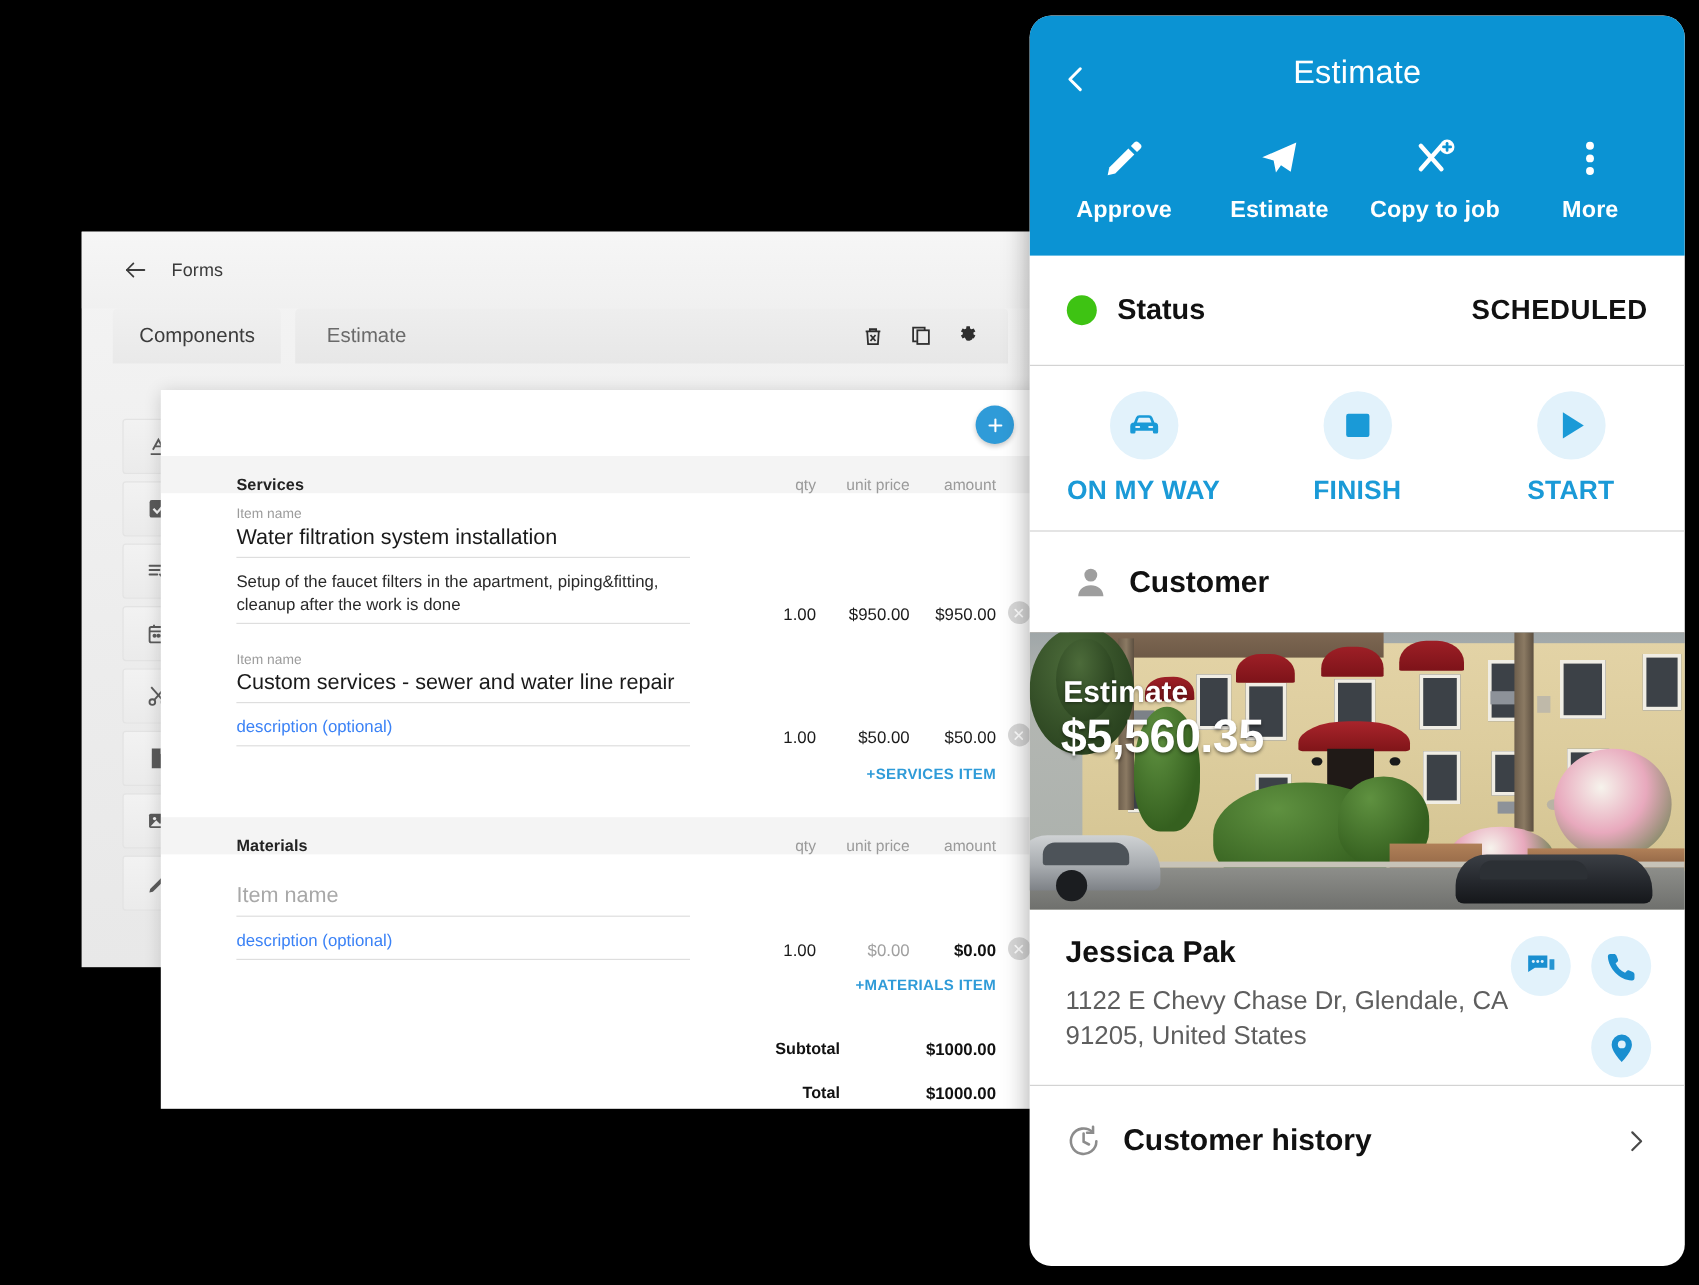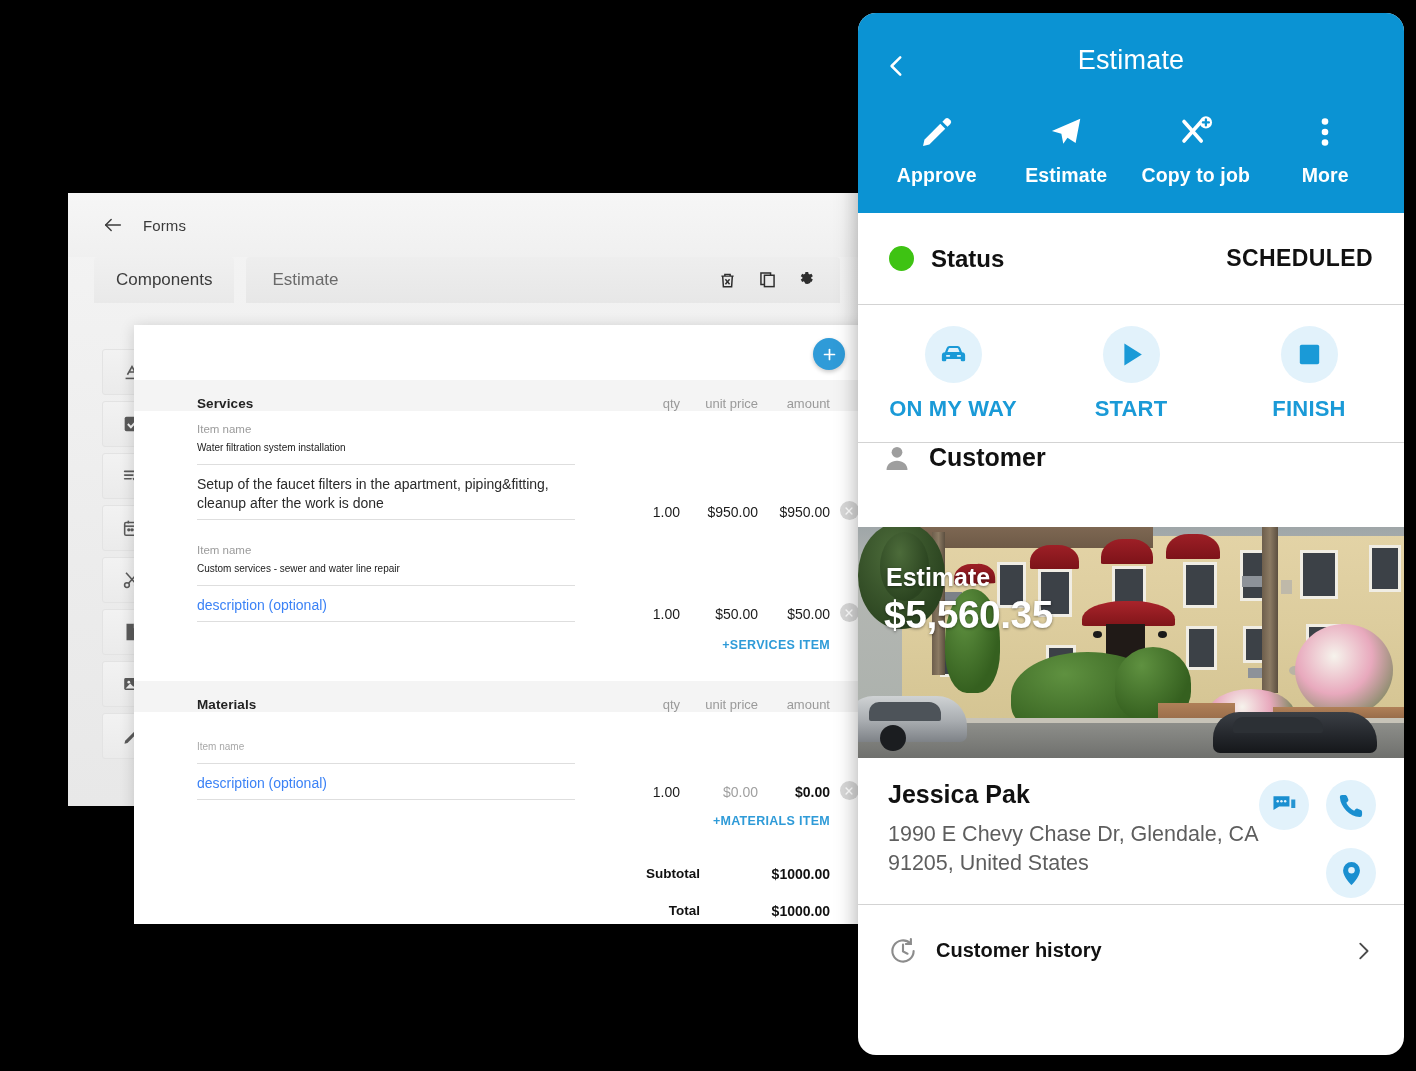--- a/index.html
+++ b/index.html
@@ -77,21 +77,21 @@
   .th-qty, .th-unit, .th-amt { font-size: 13px; color: #9a9a9a; text-align: right; }
   .th-qty { width: 52px; }
   .th-unit { width: 78px; }
   .th-amt { width: 72px; }
   .th-pad { width: 38px; }
 
   .line-row { display: flex; padding: 0 0 0 63px; }
   .lr-left { flex: 1; padding-top: 11px; }
   .lr-label { font-size: 11.5px; color: #9b9b9b; line-height: 15px; }
   .lr-value {
-    font-size: 10px; color: #1a1a1a; line-height: 21px;
+    font-size: 18px; color: #1a1a1a; line-height: 21px;
     border-bottom: 1px solid #dedede; padding-bottom: 6px; width: 378px;
   }
   .lr-value.placeholder { color: #a8a8a8; }
   .lr-desc {
     font-size: 14px; color: #2a2a2a; line-height: 19px;
     border-bottom: 1px solid #dedede; padding: 10px 0 6px 0; width: 378px;
   }
   .lr-desc.placeholder { color: #3b82f6; }
   .lr-nums { display: flex; align-items: flex-end; padding-top: 28px; }
   .c-qty { width: 52px; text-align: right; font-size: 14px; color: #1b1b1b; }
@@ -145,21 +145,21 @@
 
   .ph-progress { display: flex; padding: 21px 6px 20px 6px; border-bottom: 1px solid #d3d3d3; }
   .prog-item { flex: 1; display: flex; flex-direction: column; align-items: center; }
   .prog-circle {
     width: 57px; height: 57px; border-radius: 50%; background: #e2f2fb;
     display: flex; align-items: center; justify-content: center; color: #1a9ad7;
   }
   .prog-circle svg { width: 31px; height: 31px; }
   .prog-label { margin-top: 13px; font-size: 22px; font-weight: 700; color: #1a9ad7; letter-spacing: .2px; }
 
-  .ph-customer-hdr { height: 84px; display: flex; align-items: flex-start; padding: 0 24px; }
+  .ph-customer-hdr { height: 84px; display: flex; align-items: center; padding: 0 36px; }
   .cust-avatar { width: 30px; height: 30px; color: #9e9e9e; }
   .cust-avatar svg { width: 30px; height: 30px; }
   .ph-customer-hdr .t { font-size: 25px; font-weight: 700; color: #111; margin-left: 17px; }
 
   .ph-photo { position: relative; height: 231px; overflow: hidden; background: #8d8a82; }
   .photo-est-label { position: absolute; left: 28px; top: 36px; color: #fff; font-size: 25px; font-weight: 700;
     text-shadow: 0 1px 3px rgba(0,0,0,.45); }
   .photo-est-amount { position: absolute; left: 26px; top: 66px; color: #fff; font-size: 39px; font-weight: 700;
     text-shadow: 0 1px 3px rgba(0,0,0,.45); letter-spacing: -.5px; }
 
@@ -173,21 +173,21 @@
     display: flex; align-items: center; justify-content: center; color: #1a8fd0;
   }
   .ca-btn svg { width: 27px; height: 27px; }
   .ca-row.second { justify-content: flex-end; margin-top: 18px; }
 
   .ph-history {
     border-top: 1px solid #d3d3d3; height: 92px; display: flex; align-items: center; padding: 0 30px;
   }
   .hist-icon { width: 30px; height: 30px; color: #8c8c8c; }
   .hist-icon svg { width: 30px; height: 30px; }
-  .hist-label { font-size: 20px; font-weight: 700; color: #111; margin-left: 18px; }
+  .hist-label { font-size: 25px; font-weight: 700; color: #111; margin-left: 18px; }
   .hist-chevron { margin-left: auto; color: #4a4a4a; width: 22px; height: 22px; }
   .hist-chevron svg { width: 22px; height: 22px; }
 
   
   .scene { position: absolute; inset: 0; }
   .sky { position:absolute; inset:0; background: linear-gradient(180deg,#9fa6a8 0%, #b4b7b3 20%, #aab0ab 100%); }
   .bldg { position: absolute; left: 8%; top: 4%; width: 94%; height: 82%;
     background: linear-gradient(180deg,#e3d3a6 0%, #ddcd9e 45%, #d4c492 100%); }
   .roof { position: absolute; left: 6%; top: 0%; width: 48%; height: 9%;
     background: linear-gradient(180deg,#7d6752,#6e5a47); }
@@ -498,32 +498,32 @@
               <path d="M5.4 10.2l1.3-3.3A2.4 2.4 0 019 5.4h6a2.4 2.4 0 012.3 1.5l1.3 3.3A2.4 2.4 0 0121 12.5v3.7a1 1 0 01-1 1h-1.4a1 1 0 01-1-1v-.8H6.4v.8a1 1 0 01-1 1H4a1 1 0 01-1-1v-3.7a2.4 2.4 0 012.4-2.3zm1.9-.1h9.4l-1-2.6a.8.8 0 00-.7-.5H9a.8.8 0 00-.7.5z"></path>
               <rect x="6.2" y="12.4" width="3.2" height="1.3" rx=".6" fill="#e2f2fb"></rect>
               <rect x="14.6" y="12.4" width="3.2" height="1.3" rx=".6" fill="#e2f2fb"></rect>
             </svg>
         </span>
         <span class="prog-label">ON MY WAY</span>
       </div>
       <div class="prog-item">
         <span class="prog-circle">
           <svg viewBox="0 0 24 24" fill="currentColor">
-              <polygon points="6.5,3.5 20,12 6.5,20.5"></polygon>
+              <rect x="4.5" y="4.5" width="15" height="15" rx="1.4"></rect>
             </svg>
         </span>
-        <span class="prog-label">START</span>
+        <span class="prog-label">FINISH</span>
       </div>
       <div class="prog-item">
         <span class="prog-circle">
           <svg viewBox="0 0 24 24" fill="currentColor">
-              <rect x="4.5" y="4.5" width="15" height="15" rx="1.4"></rect>
+              <polygon points="6.5,3.5 20,12 6.5,20.5"></polygon>
             </svg>
         </span>
-        <span class="prog-label">FINISH</span>
+        <span class="prog-label">START</span>
       </div>
     </div>
 
     <div class="ph-customer-hdr">
       <span class="cust-avatar">
         <svg viewBox="0 0 24 24" fill="currentColor">
             <circle cx="12" cy="7.4" r="4.3"></circle>
             <path d="M3.6 21.5c0-4.6 3.8-7.4 8.4-7.4s8.4 2.8 8.4 7.4z"></path>
           </svg>
       </span>
@@ -588,21 +588,21 @@
         <div class="car car-dark" style="left:65%; top:80%; width:30%; height:18%;">
           <div class="car-glass" style="left:12%; top:12%; width:55%; height:40%; background:#2c3035;"></div>
         </div>
       </div>
       <div class="photo-est-label">Estimate</div>
       <div class="photo-est-amount">$5,560.35</div>
     </div>
 
     <div class="ph-contact">
       <div class="cust-name">Jessica Pak</div>
-      <div class="cust-addr">1990 E Chevy Chase Dr, Glendale, CA 91205, United States</div>
+      <div class="cust-addr">1122 E Chevy Chase Dr, Glendale, CA 91205, United States</div>
       <div class="contact-actions">
         <div class="ca-row">
           <span class="ca-btn">
             <svg viewBox="0 0 24 24" fill="currentColor">
                 <path d="M2.2 3.8h14.2v9.1H7.2L2.2 16z"></path>
                 <path d="M8.6 14.3h13V6.6h-3.6v7.7z" opacity=".95"></path>
                 <g fill="#e2f2fb">
                   <circle cx="6" cy="8.3" r="1.1"></circle>
                   <circle cx="9.3" cy="8.3" r="1.1"></circle>
                   <circle cx="12.6" cy="8.3" r="1.1"></circle>

